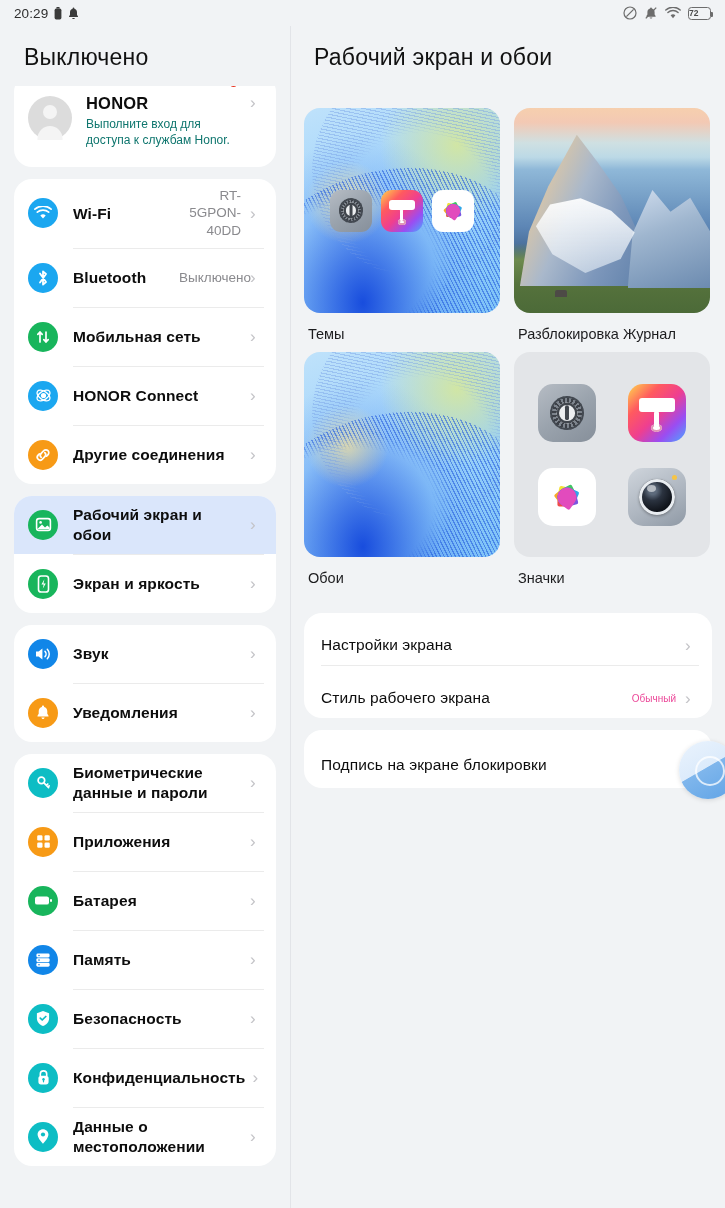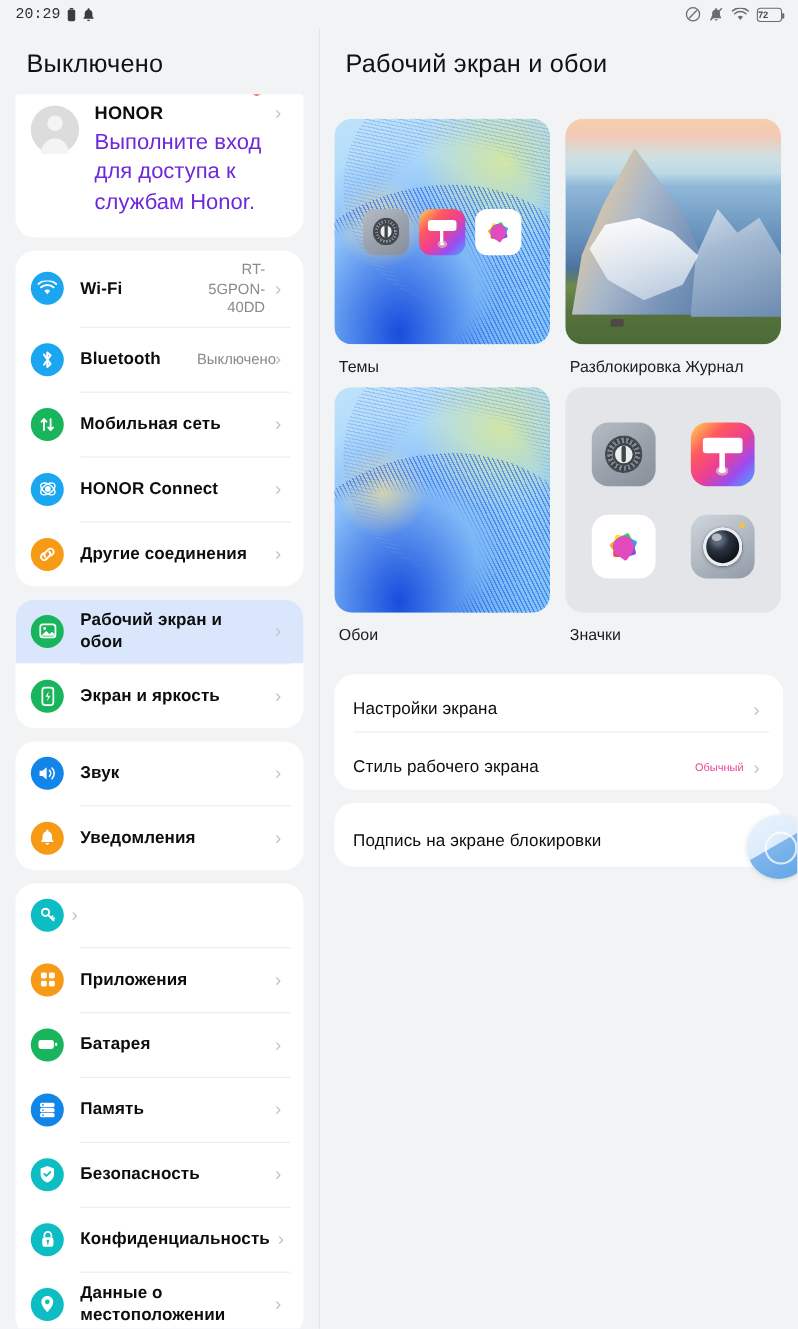--- a/index.html
+++ b/index.html
@@ -11,21 +11,21 @@
   }
   #app { position: relative; width: 725px; height: 1208px; background: #f1f3f5; }
 
   
   .statusbar {
     position: absolute; top: 0; left: 0; width: 725px; height: 26px;
     display: flex; align-items: center; padding: 0 14px;
     font-size: 13px; color: #3b3b3b;
   }
   .sb-left { display: flex; align-items: center; gap: 6px; }
-  .sb-time { font-size: 13.5px; letter-spacing: .1px; color: #2e2e2e; font-family: Liberation Mono, monospace; }
+  .sb-time { font-size: 13.5px; letter-spacing: .1px; color: #2e2e2e; }
   .sb-right { margin-left: auto; display: flex; align-items: center; gap: 7px; }
   .ic { display: inline-block; line-height: 0; }
   .batt-pill {
     display: inline-flex; align-items: center; justify-content: flex-start;
     width: 23px; height: 13px; border: 1.3px solid #6c6c6c; border-radius: 3.5px;
     font-size: 8.5px; color: #4a4a4a; position: relative; font-weight: 700;
   }
   .batt-pill::after {
     content: ""; position: absolute; right: -3.4px; top: 4px;
     width: 2px; height: 5px; background: #6c6c6c; border-radius: 0 1px 1px 0;
@@ -74,21 +74,21 @@
   .avatar::before {
     content: ""; position: absolute; left: 50%; top: 9px; transform: translateX(-50%);
     width: 14px; height: 14px; border-radius: 50%; background: #f4f4f4;
   }
   .avatar::after {
     content: ""; position: absolute; left: 50%; bottom: 0; transform: translateX(-50%);
     width: 25px; height: 14px; border-radius: 13px 13px 0 0; background: #f4f4f4;
   }
   .acct-text { margin-left: 14px; flex: 1; padding-right: 4px; }
   .acct-name { font-size: 16.5px; color: #0d0d0d; font-weight: 600; letter-spacing: .2px; }
-  .acct-sub { font-size: 20px; color: #6d28d9; line-height: 1.37; margin-top: 3px; }
+  .acct-sub { font-size: 12px; color: #0f766e; line-height: 1.37; margin-top: 3px; }
   .red-dot {
     position: absolute; width: 9px; height: 9px; border-radius: 50%;
     background: #e8321e; right: 38px; top: 4px;
   }
 
   .row {
     display: flex; align-items: center; min-height: 58px;
     padding: 8px 12px 8px 14px; position: relative; background: transparent;
   }
   .row.sel { background: #dae6fb; }
@@ -469,20 +469,21 @@
 
       <div class="card">
 
         <div class="row">
           <span class="row-icon" style="background:#0dbdc4">
             <svg width="17" height="17" viewBox="0 0 17 17">
                 <circle cx="6.4" cy="6.4" r="3.3" fill="none" stroke="#fff" stroke-width="1.7"></circle>
                 <path d="M8.7 8.7 13.6 13.6M11.4 11.4l1.4-1.4M13 13l1.2-1.2" fill="none" stroke="#fff" stroke-width="1.7" stroke-linecap="round"></path>
               </svg>
           </span>
+          <span class="row-label">Биометрические данные и пароли</span>
           <span class="chev">›</span>
         </div>
         <div class="sep"></div>
 
         <div class="row">
           <span class="row-icon" style="background:#f79a16">
             <svg width="15" height="15" viewBox="0 0 15 15">
                 <rect x="1.2" y="1.2" width="5.3" height="5.3" rx="1.3" fill="#fff"></rect>
                 <rect x="8.5" y="1.2" width="5.3" height="5.3" rx="1.3" fill="#fff"></rect>
                 <rect x="1.2" y="8.5" width="5.3" height="5.3" rx="1.3" fill="#fff"></rect>

